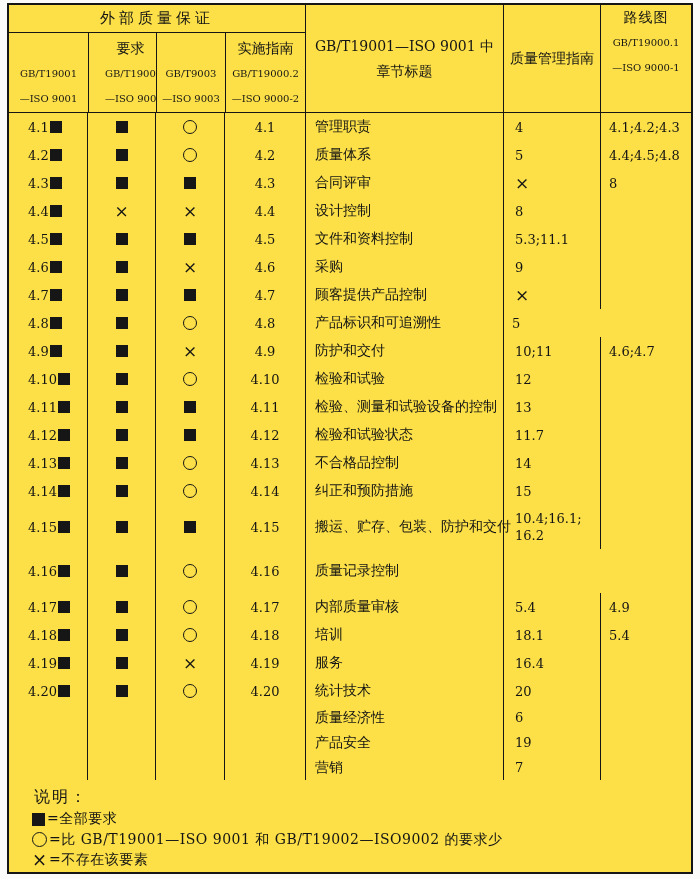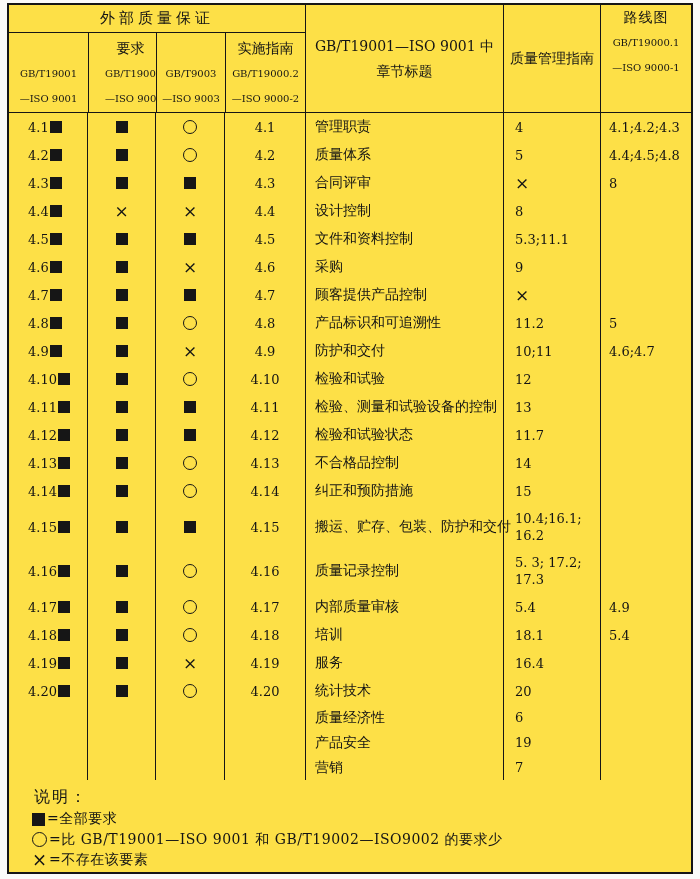--- a/index.html
+++ b/index.html
@@ -215,21 +215,20 @@
       <div class="row">
     <div class="cell c1">4.8<span class="sqr"></span></div>
     <div class="cell c2">
           <span class="sqr"></span>
         </div>
     <div class="cell c3">
           <span class="ring"></span>
         </div>
     <div class="cell c4">4.8</div>
     <div class="cell c5">产品标识和可追溯性</div>
-    <div class="cell c6">11.2</div>
     <div class="cell c7">5</div>
   </div>
       <div class="row">
     <div class="cell c1">4.9<span class="sqr"></span></div>
     <div class="cell c2">
           <span class="sqr"></span>
         </div>
     <div class="cell c3">
           <span class="cross">×</span>
         </div>
@@ -320,22 +319,20 @@
       <div class="row tall">
     <div class="cell c1">4.16<span class="sqr"></span></div>
     <div class="cell c2">
           <span class="sqr"></span>
         </div>
     <div class="cell c3">
           <span class="ring"></span>
         </div>
     <div class="cell c4">4.16</div>
     <div class="cell c5">质量记录控制</div>
-    <div class="cell c6">5. 3; 17.2;
-17.3</div>
     <div class="cell c7"></div>
   </div>
       <div class="row">
     <div class="cell c1">4.17<span class="sqr"></span></div>
     <div class="cell c2">
           <span class="sqr"></span>
         </div>
     <div class="cell c3">
           <span class="ring"></span>
         </div>

